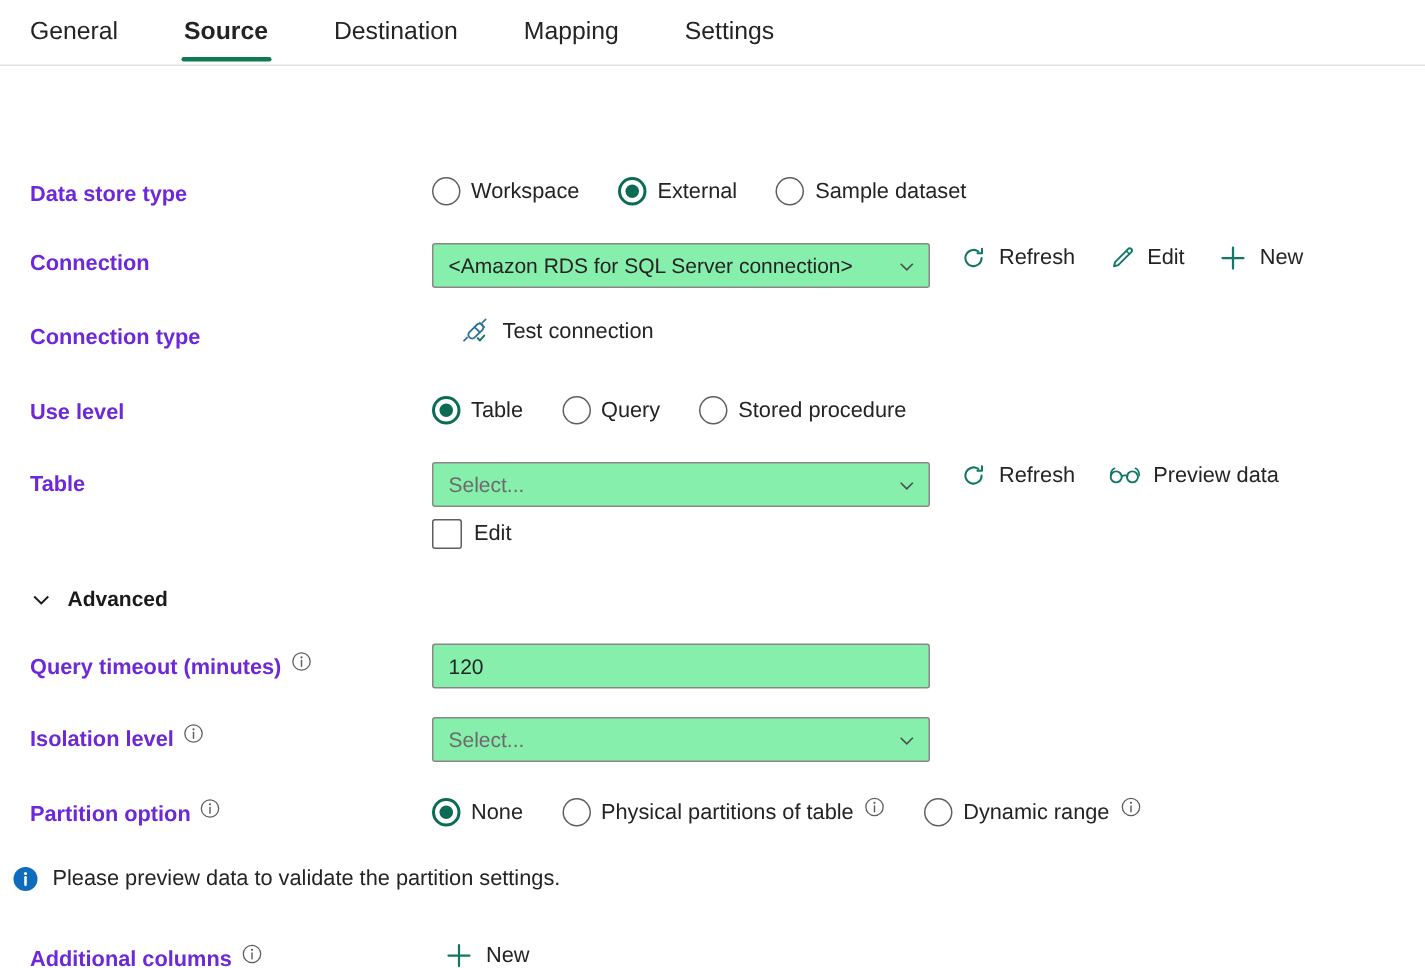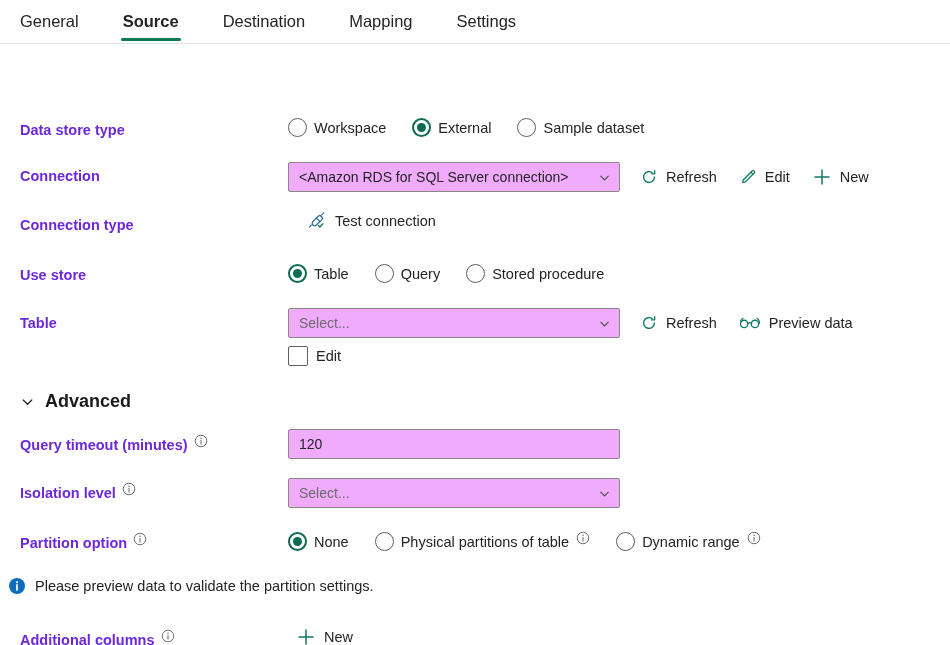--- a/index.html
+++ b/index.html
@@ -51,21 +51,21 @@
     position: absolute;
     left: 20px;
     font-size: 14.5px;
     font-weight: bold;
     color: #6d28d9;
     display: flex;
     align-items: center;
     gap: 6px;
     white-space: nowrap;
   }
-  .ctrl { position: absolute; left: 288px; display: flex; align-items: center; }
+  .ctrl { position: absolute; left: 288px; display: flex; align-items: flex-start; }
 
   
   .radio-group { display: flex; align-items: center; }
   .radio-item {
     display: flex;
     align-items: center;
     gap: 7px;
     margin-right: 26px;
     cursor: pointer;
     white-space: nowrap;
@@ -103,21 +103,21 @@
     flex: 0 0 auto;
   }
   .checkbox-label { font-size: 14.5px; color: #242424; }
 
   
   .field {
     width: 332px;
     height: 30px;
     border: 1px solid #8a8886;
     border-radius: 2px;
-    background: #f0abfc;
+    background: #86efac;
     display: flex;
     align-items: center;
     padding: 0 8px 0 10px;
     font-size: 14px;
     color: #242424;
     cursor: pointer;
   }
   .field .val { flex: 1; white-space: nowrap; overflow: hidden; text-overflow: ellipsis; }
   .field .val.placeholder { color: #6b6b6b; }
   .field.input { cursor: text; }
@@ -144,21 +144,21 @@
   .cmd:last-child { margin-right: 0; }
   .cmd .ic { display: flex; align-items: center; justify-content: center; flex: 0 0 auto; }
 
   
   .section-head {
     position: absolute;
     left: 20px;
     display: flex;
     align-items: center;
     gap: 10px;
-    font-size: 18px;
+    font-size: 14px;
     font-weight: bold;
     color: #1b1a19;
     cursor: pointer;
   }
 
   
   .info-i {
     width: 14px; height: 14px;
     display: inline-flex;
     align-items: center; justify-content: center;
@@ -261,21 +261,21 @@
             <path d="M8.8 7.4L5.2 11a2.6 2.6 0 0 0 3.7 3.7l3.6-3.6" fill="none" stroke="#2f6f9e" stroke-width="1.3" stroke-linejoin="round"></path>
             <path d="M14.2 4.4l2.4-2.4M3.6 14.8L1.4 17" fill="none" stroke="#2f6f9e" stroke-width="1.2" stroke-linecap="round"></path>
             <path d="M11 15.2l1.6 1.6 3-3.4" fill="none" stroke="#117865" stroke-width="1.4" stroke-linecap="round" stroke-linejoin="round"></path>
           </svg>
         </span>
         <span>Test connection</span>
       </div>
     </div>
   </div>
 
-  <div class="label" style="top:223px;">Use store</div>
+  <div class="label" style="top:223px;">Use level</div>
   <div class="ctrl" style="top:220px;">
     <div class="radio-group">
       <div class="radio-item checked">
         <span class="radio-mark"></span>
         <span class="radio-label">Table</span>
       </div>
       <div class="radio-item">
         <span class="radio-mark"></span>
         <span class="radio-label">Query</span>
       </div>

